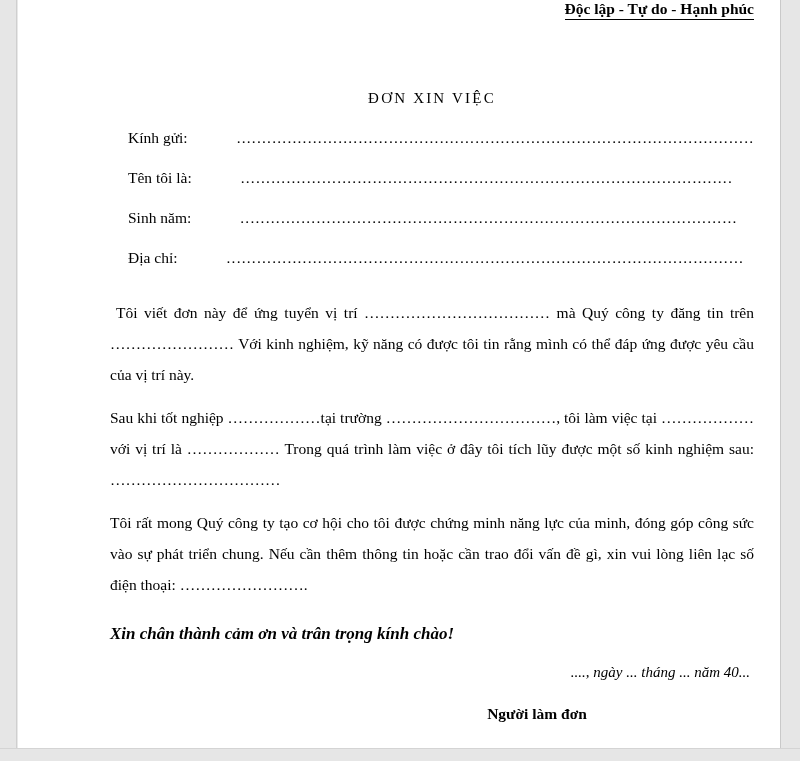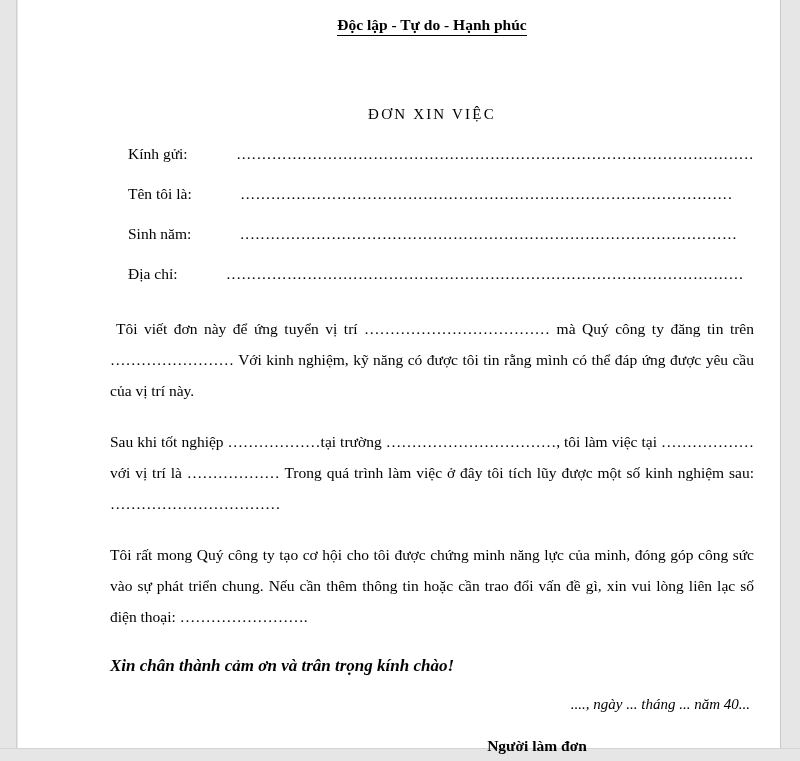--- a/index.html
+++ b/index.html
@@ -69,22 +69,21 @@
   }
   .caret {
     display: inline-block;
     width: 1px;
     height: 17px;
     background: #000;
     vertical-align: -3px;
     margin-right: 1px;
   }
   .motto-line {
-    text-align: center;
-    margin-top: 16px;
+    text-align: right;
   }
   .motto-line .motto {
     font-weight: bold;
     font-size: 15.5px;
     border-bottom: 1px solid #000;
     padding-bottom: 1px;
     display: inline-block;
   }
 
   
@@ -115,21 +114,21 @@
     letter-spacing: 1.2px;
     font-size: 15.5px;
     line-height: 0.9;
   }
 
   
   .para {
     font-size: 15.5px;
     line-height: 31px;
     text-align: justify;
-    margin-top: 20px;
+    margin-top: 12px;
   }
   .para.first { margin-top: 30px; text-indent: 6px; }
 
   .closing {
     font-size: 17px;
     font-weight: bold;
     font-style: italic;
     margin-top: 24px;
   }
 

